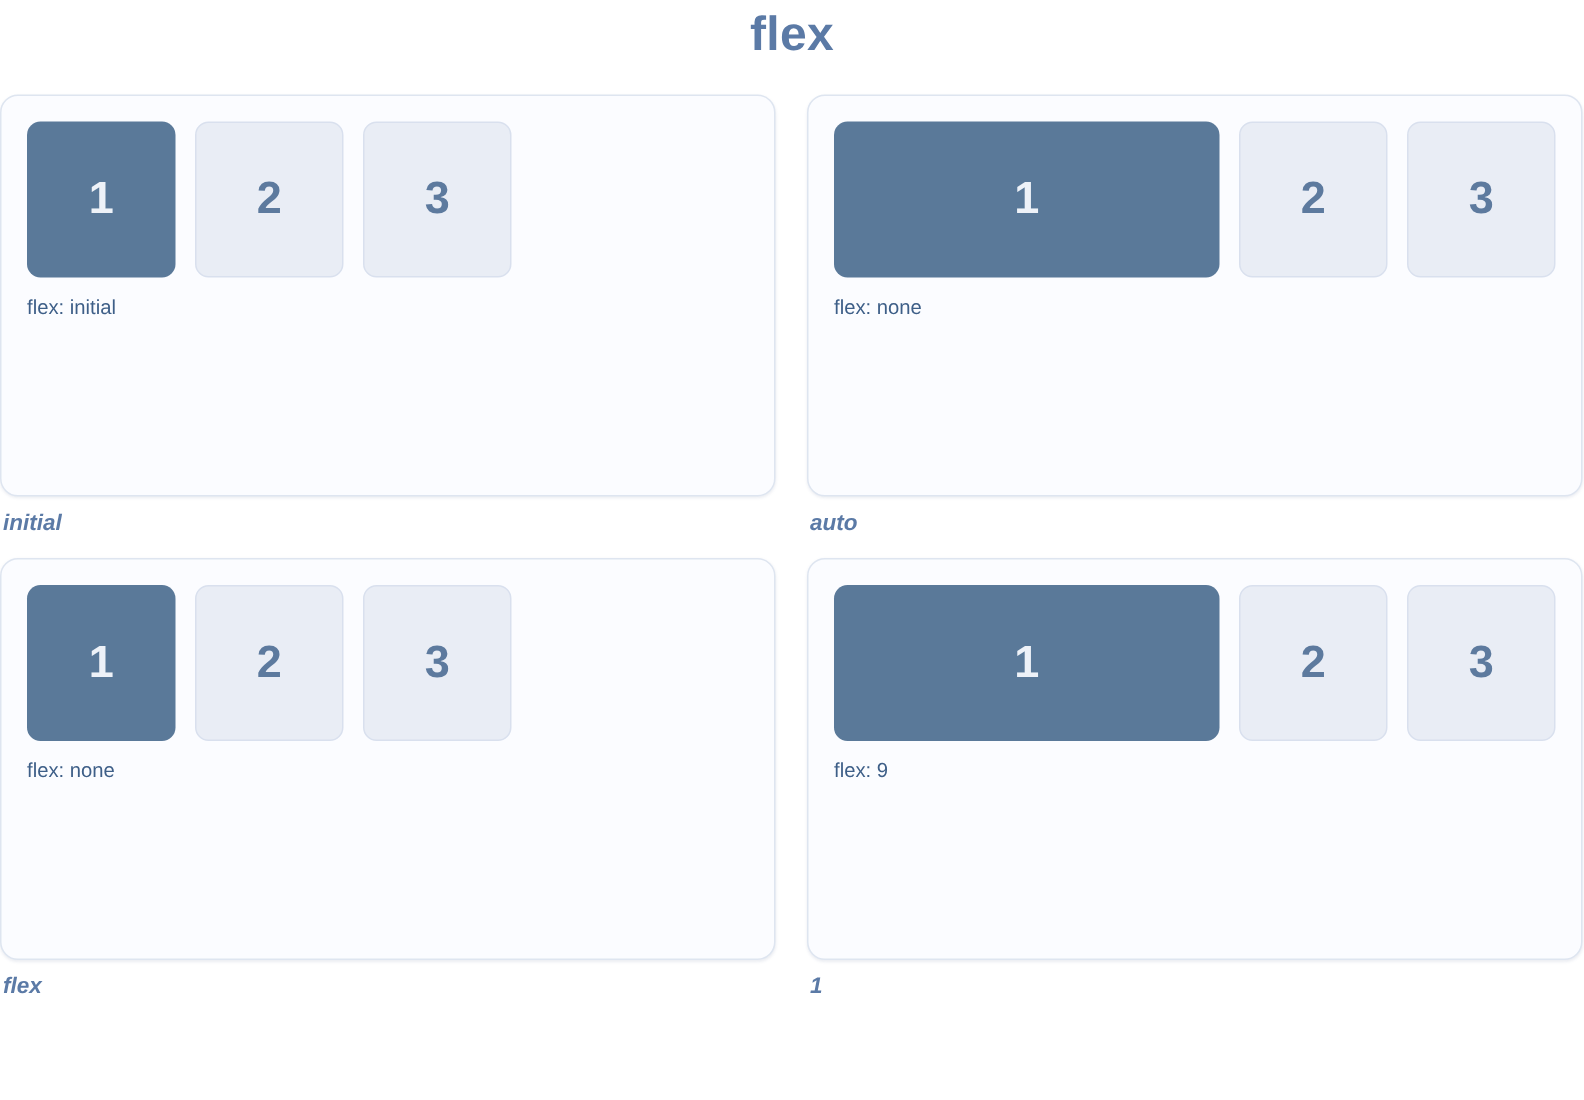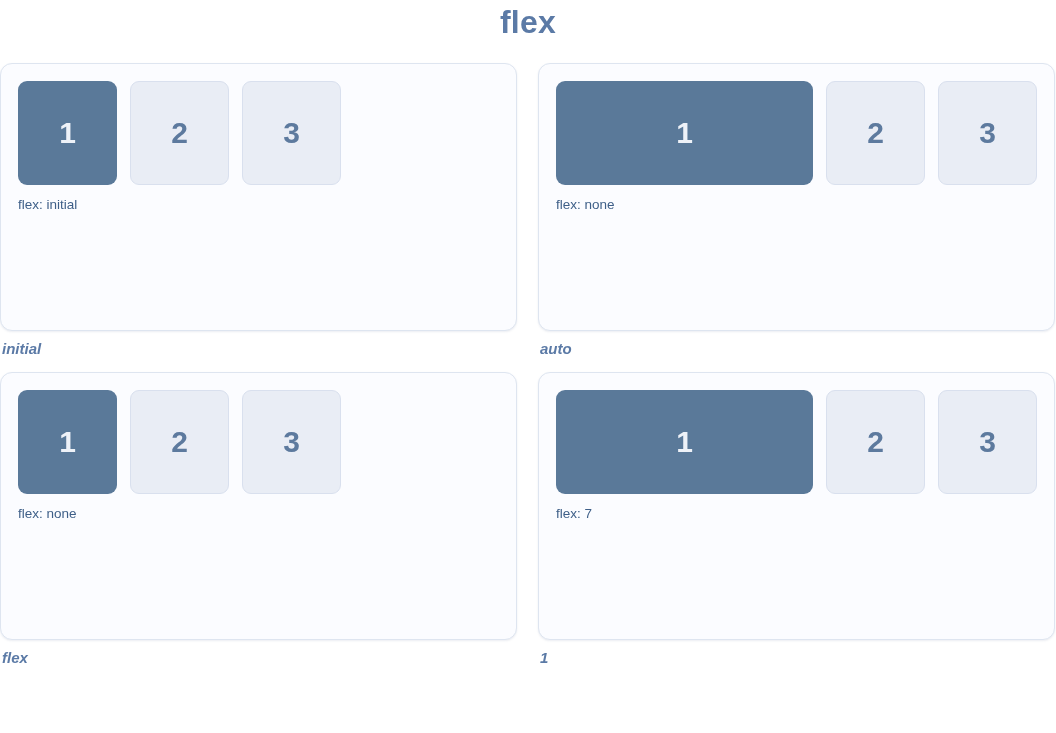--- a/index.html
+++ b/index.html
@@ -125,18 +125,18 @@
     <div class="caption">flex</div>
   </div>
 
   <div class="cell">
     <div class="panel grow-first">
       <div class="items-row">
         <div class="flex-item item-first">1</div>
         <div class="flex-item item-rest">2</div>
         <div class="flex-item item-rest">3</div>
       </div>
-      <div class="flex-label">flex: 7</div>
+      <div class="flex-label">flex: 9</div>
     </div>
     <div class="caption">1</div>
   </div>
 
 </div>
 
 </body></html>

